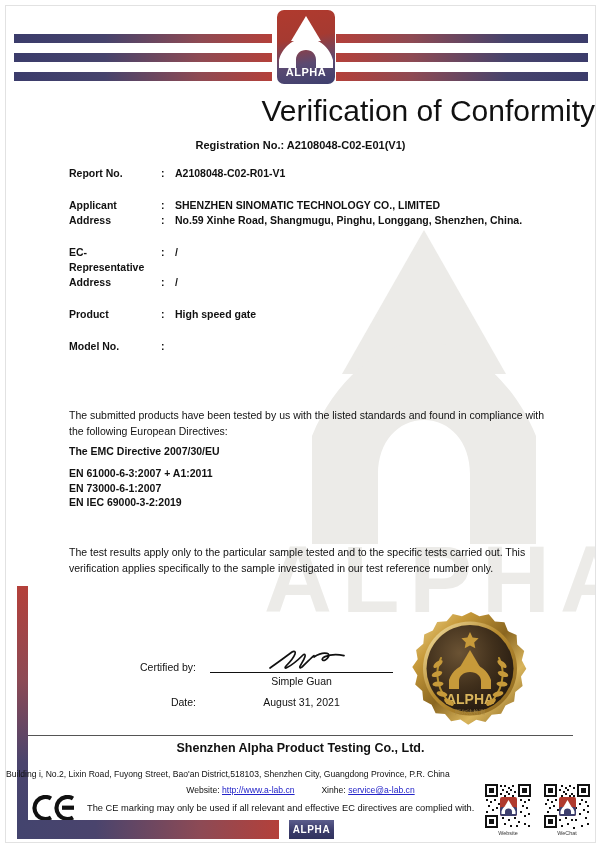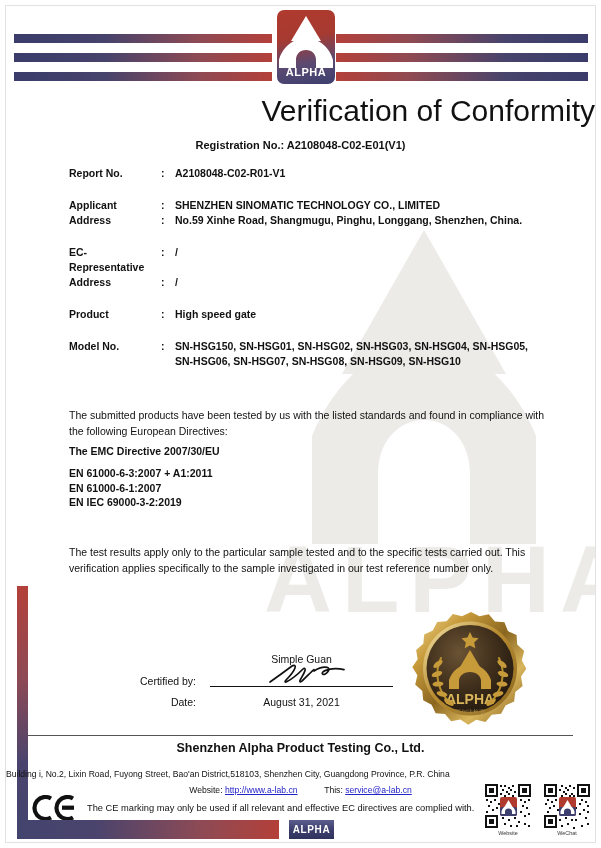--- a/index.html
+++ b/index.html
@@ -380,48 +380,47 @@
       <div class="gap-a"></div>
       <div class="frow">
         <div class="fl">Product</div>
         <div class="fc">:</div>
         <div class="fv">High speed gate</div>
       </div>
       <div class="gap-a"></div>
       <div class="frow">
         <div class="fl">Model No.</div>
         <div class="fc">:</div>
-        <div class="fv">SN-HSG150, SN-HSG01, SN-HSG02, SN-HSG03, SN-HSG04, SN-HSG05, SN-HSG06, SN-HSG07, SN-HSG08, SN-HSG09, SN-HSG10</div>
       </div>
     </div>
 
     <div class="para p-intro">The submitted products have been tested by us with the listed standards and found in compliance with the following European Directives:</div>
     <div class="para p-directive">The EMC Directive 2007/30/EU</div>
     <div class="stds">
       <div>EN 61000-6-3:2007 + A1:2011</div>
-      <div>EN 61000-6-1:2007</div>
+      <div>EN 73000-6-1:2007</div>
       <div>EN IEC 69000-3-2:2019</div>
     </div>
     <div class="para p-disc">The test results apply only to the particular sample tested and to the specific tests carried out. This verification applies specifically to the sample investigated in our test reference number only.</div>
 
     <div class="left-bar"></div>
 
     <div class="sig">
-      <div class="sig-row">
-        <div class="sig-lbl"></div>
-        <div class="sig-name">Simple Guan</div>
-      </div>
       <div class="sig-row">
         <div class="sig-lbl">Certified by:</div>
         <div class="sig-line">
           <svg class="sig-mark" width="86" height="22" viewBox="0 0 86 22">
             <path d="M8 19 C18 12 26 6 30 3 C32 1.6 34 2.4 33 5 C31.6 9 27 14 24 17 C22.4 18.6 23 19.6 25 18.6 C31 15.6 37 10 41 6 C42.4 4.6 43.6 5.4 43 7.4 C42 11 39 15 38 17.4 C37.4 19 38.6 19.4 40 18 C45 13.4 49 9 52 6.6" fill="none" stroke="#111" stroke-width="1.7" stroke-linecap="round"></path>
             <path d="M52 8 C56 5.4 61 3.6 65 4.4 C67 4.8 67.4 6.6 66 8.6 C64.6 10.6 62 12 60.6 11 C59.6 10.2 60.6 8.6 63 7.6 C68 5.6 75 5 82 6.6" fill="none" stroke="#111" stroke-width="1.7" stroke-linecap="round"></path>
           </svg>
         </div>
+      </div>
+      <div class="sig-row">
+        <div class="sig-lbl"></div>
+        <div class="sig-name">Simple Guan</div>
       </div>
       <div class="sig-row date-row">
         <div class="sig-lbl">Date:</div>
         <div class="date-val">August 31, 2021</div>
       </div>
     </div>
 
     <svg class="seal" viewBox="0 0 122 122">
       <defs>
         <linearGradient id="goldG" x1="0" y1="0" x2="1" y2="1">
@@ -471,21 +470,21 @@
       </g>
     </svg>
 
     <div class="foot-line"></div>
     <div class="foot-co">Shenzhen Alpha Product Testing Co., Ltd.</div>
     <div class="foot-addr">Building i, No.2, Lixin Road, Fuyong Street, Bao'an District,518103, Shenzhen City, Guangdong Province, P.R. China</div>
     <div class="foot-web">
       <span>Website:</span>
       <a href="#">http://www.a-lab.cn</a>
       <span class="sp"></span>
-      <span>This:</span>
+      <span>Xinhe:</span>
       <a href="#">service@a-lab.cn</a>
     </div>
 
     <div class="ce-wrap">
       <svg width="46" height="26" viewBox="0 0 46 26">
         <path d="M19 3.5 A11 11 0 1 0 19 22.5" fill="none" stroke="#111" stroke-width="4.2"></path>
         <path d="M41 3.5 A11 11 0 1 0 41 22.5" fill="none" stroke="#111" stroke-width="4.2"></path>
         <rect x="30" y="10.6" width="12" height="4.2" fill="#111"></rect>
       </svg>
       <div class="ce-note">The CE marking may only be used if all relevant and effective EC directives are complied with.</div>

